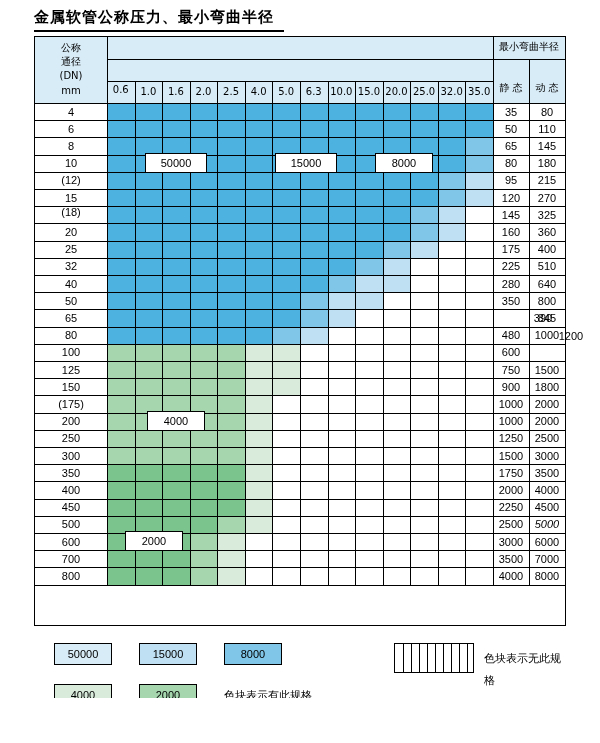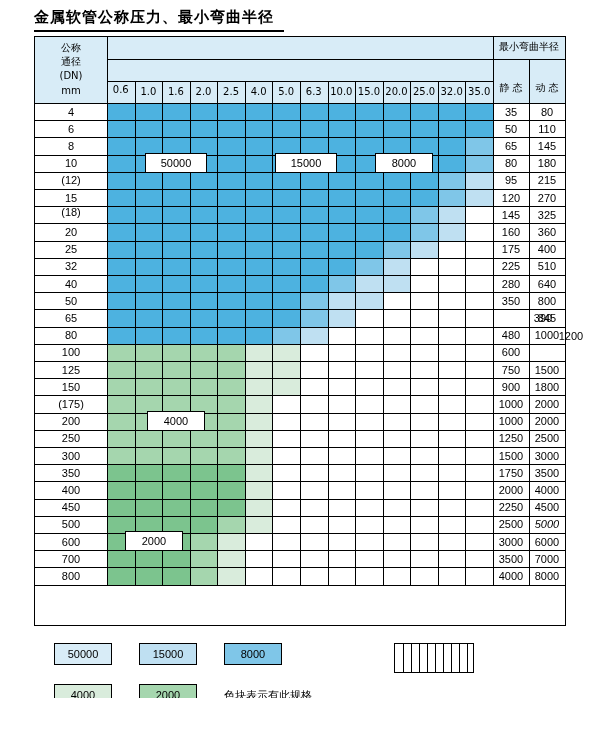--- a/index.html
+++ b/index.html
@@ -362,15 +362,16 @@
         <i style="left: 8px;"></i>
         <i style="left: 16px;"></i>
         <i style="left: 24px;"></i>
         <i style="left: 32px;"></i>
         <i style="left: 40px;"></i>
         <i style="left: 48px;"></i>
         <i style="left: 56px;"></i>
         <i style="left: 64px;"></i>
         <i style="left: 72px;"></i>
       </div>
+    <div class="lgtext" id="lgnote2" style="left: 450px; top: 11px;">色块表示无此规格</div>
   </div>
 
 </div>
 
 </body></html>

